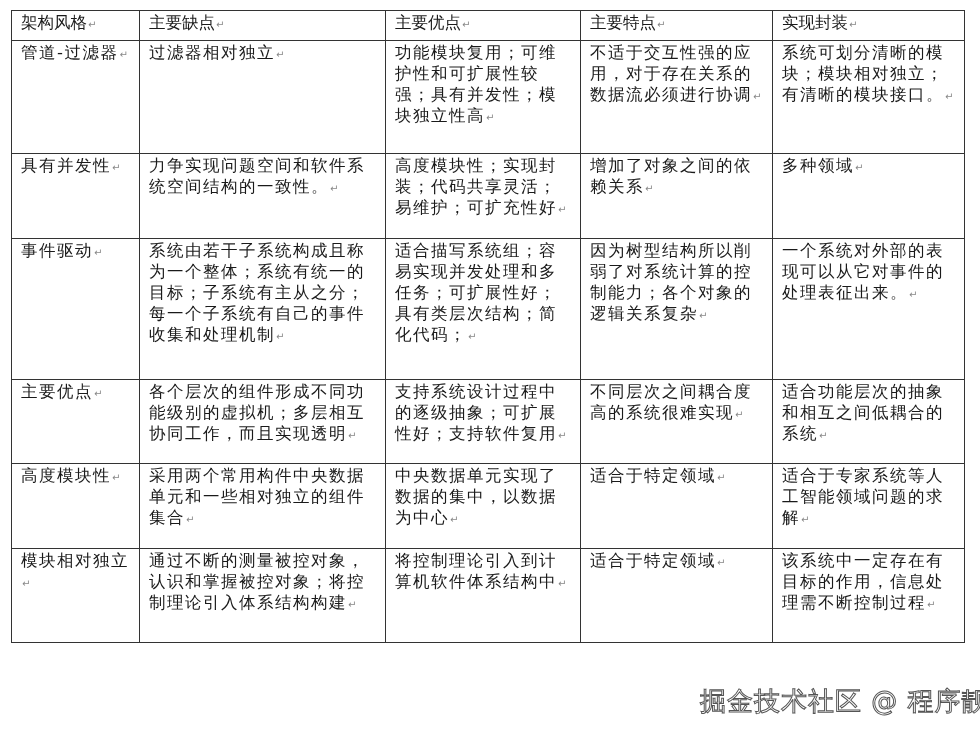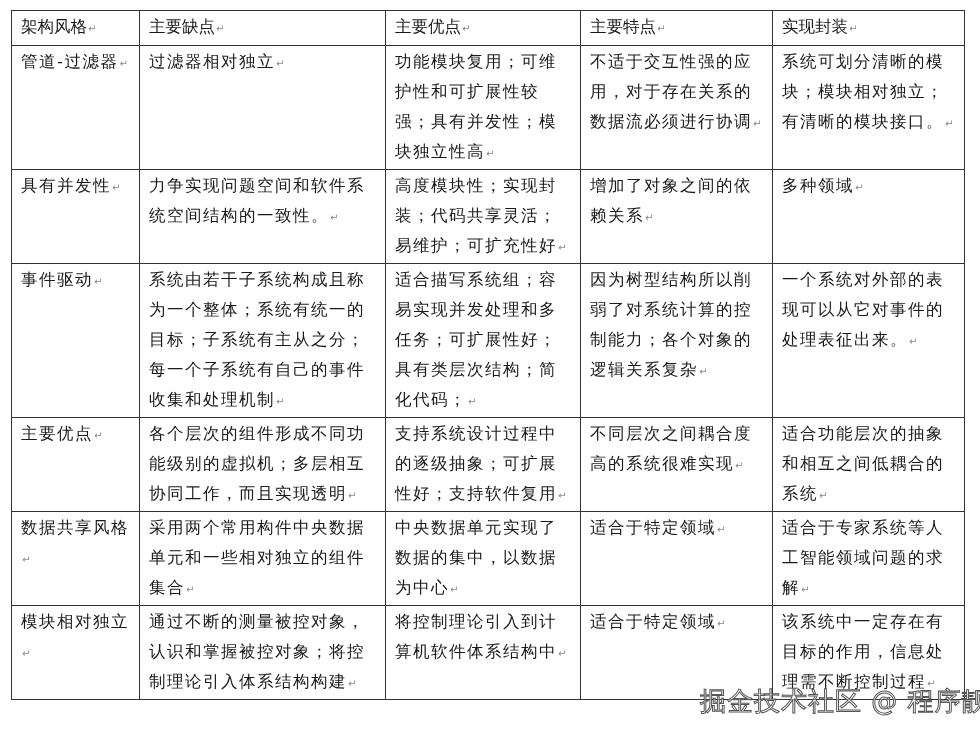--- a/index.html
+++ b/index.html
@@ -22,21 +22,21 @@
       width: 953px;
       border-collapse: collapse;
       table-layout: fixed;
     }
     table.styles td, table.styles th {
       border: 1.5px solid #333333;
       vertical-align: top;
       text-align: left;
       font-weight: normal;
       font-size: 16.5px;
-      line-height: 30px;
+      line-height: 21px;
       padding: 1px 8px 0 9px;
       letter-spacing: 1.5px;
       word-break: break-all;
     }
     table.styles th {
       padding-top: 1px;
       padding-bottom: 1px;
       letter-spacing: 0;
     }
     col.c1 { width: 128px; }
@@ -116,21 +116,21 @@
 
   <tr class="r4">
     <td><span>主要优点</span><span class="pm">↵</span></td>
     <td><span>各个层次的组件形成不同功能级别的虚拟机；多层相互协同工作，而且实现透明</span><span class="pm">↵</span></td>
     <td><span>支持系统设计过程中的逐级抽象；可扩展性好；支持软件复用</span><span class="pm">↵</span></td>
     <td><span>不同层次之间耦合度高的系统很难实现</span><span class="pm">↵</span></td>
     <td><span>适合功能层次的抽象和相互之间低耦合的系统</span><span class="pm">↵</span></td>
   </tr>
 
   <tr class="r5">
-    <td><span>数据共享风格</span><span class="pm">↵</span></td>
+    <td><span>高度模块性</span><span class="pm">↵</span></td>
     <td><span>采用两个常用构件中央数据单元和一些相对独立的组件集合</span><span class="pm">↵</span></td>
     <td><span>中央数据单元实现了数据的集中，以数据为中心</span><span class="pm">↵</span></td>
     <td><span>适合于特定领域</span><span class="pm">↵</span></td>
     <td><span>适合于专家系统等人工智能领域问题的求解</span><span class="pm">↵</span></td>
   </tr>
 
 
   <tr class="r7">
     <td><span>模块相对独立</span><span class="pm">↵</span></td>
     <td><span>通过不断的测量被控对象，认识和掌握被控对象；将控制理论引入体系结构构建</span><span class="pm">↵</span></td>

